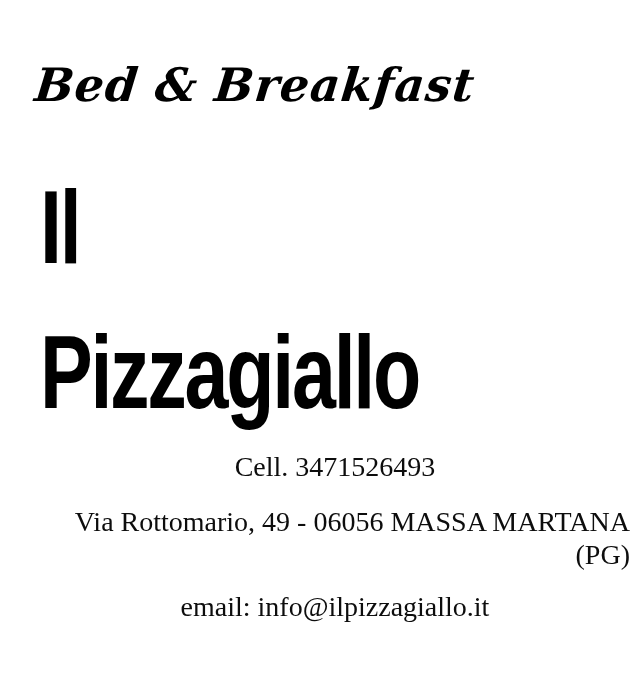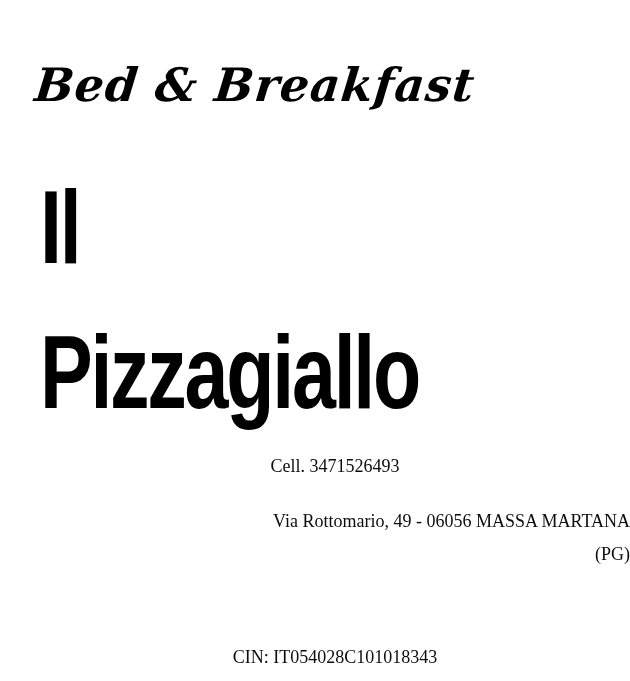--- a/index.html
+++ b/index.html
@@ -46,21 +46,21 @@
     color: #000000;
   }
   .logo-line { display: block; }
   
   .contact-line {
     position: absolute;
     left: 40px;
     right: 0;
     text-align: center;
     font-family: "Liberation Serif", serif;
-    font-size: 18px;
+    font-size: 28px;
     line-height: 33px;
     color: #0d0d0d;
   }
   .phone   { top: 450px; }
   .address { top: 505px; text-align: right; }
   .email   { top: 590px; }
   .cin     { top: 641px; }
 </style>
 </head>
 <body>
@@ -74,16 +74,16 @@
     <span class="logo-line">Pizzagiallo</span>
   </div>
 
   <div class="contact-line phone">Cell. 3471526493</div>
 
   <div class="contact-line address">
     <span>Via Rottomario, 49 - 06056 MASSA MARTANA</span><br>
     <span>(PG)</span>
   </div>
 
+  <div class="contact-line email">email: info@ilpizzagiallo.it</div>
 
-  <div class="contact-line cin">CIN: IT054028C101018343</div>
 
 </div>
 
 </body></html>

